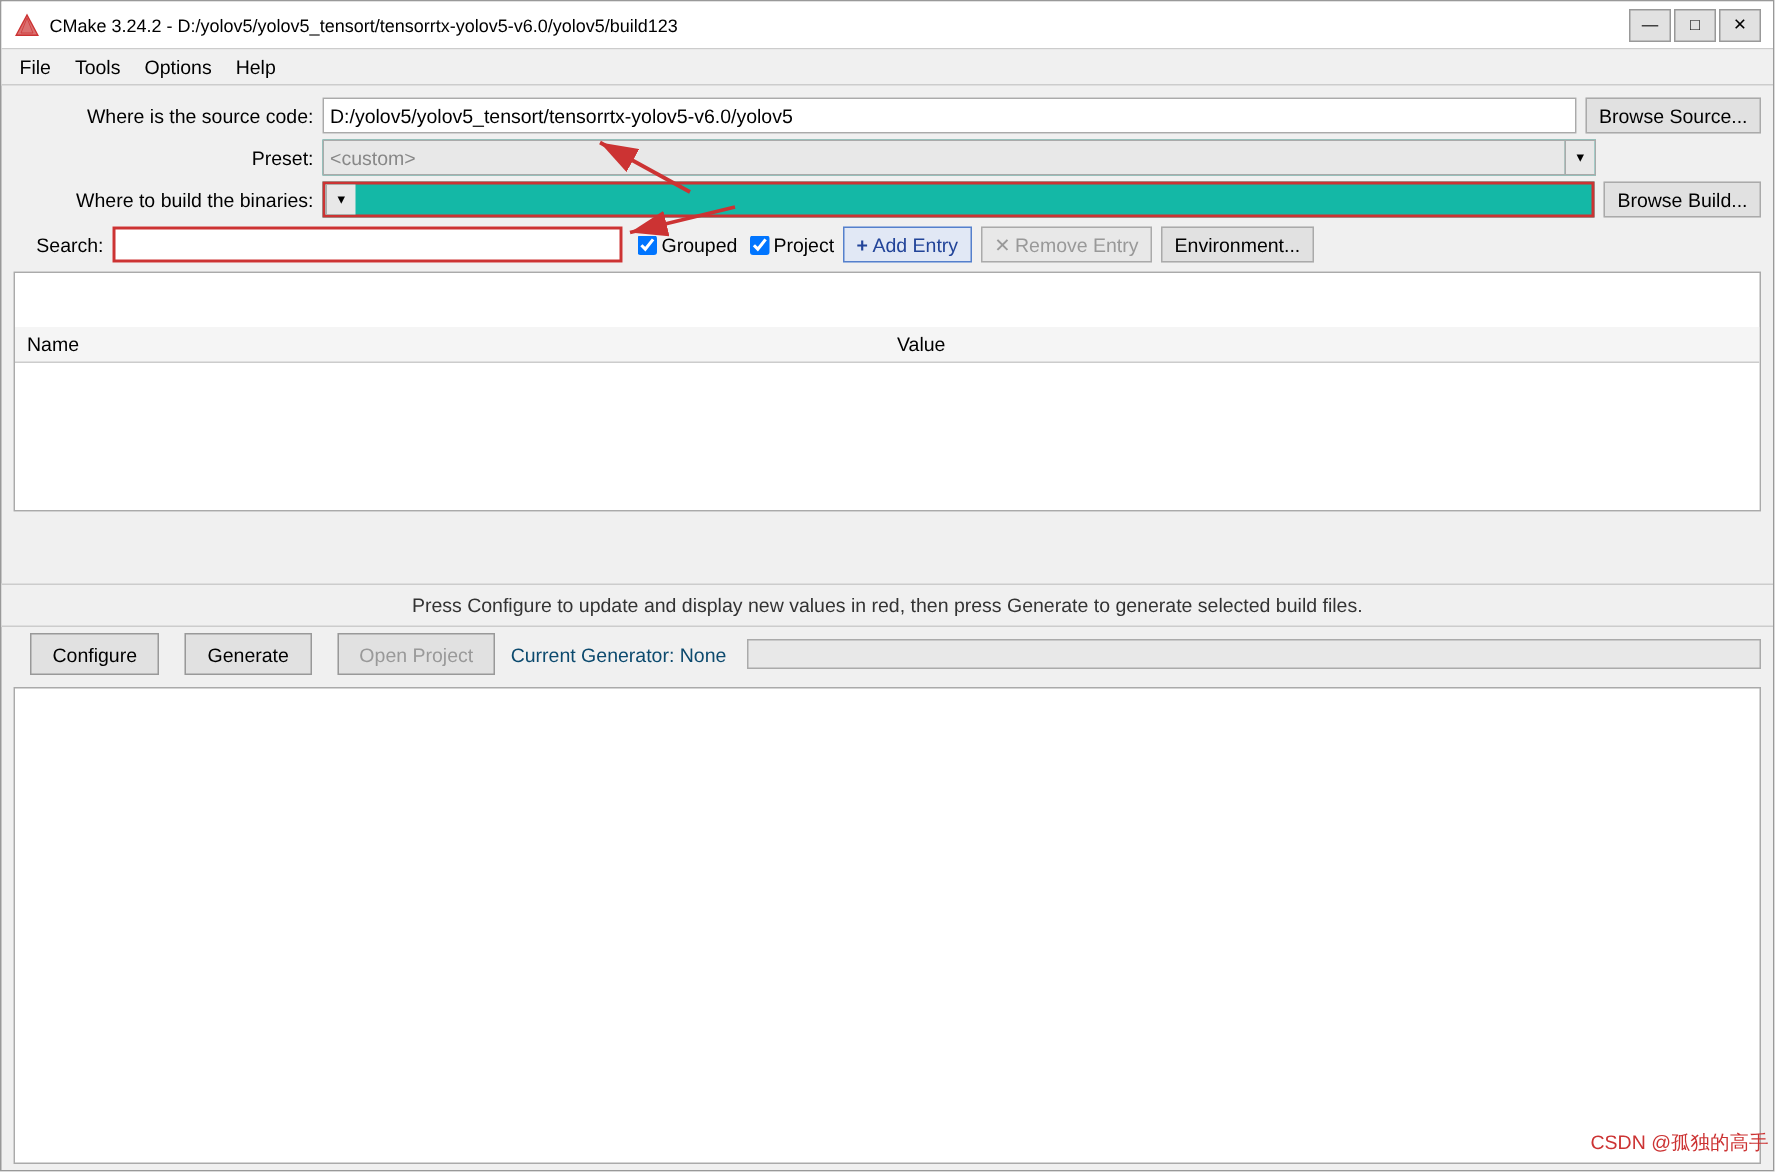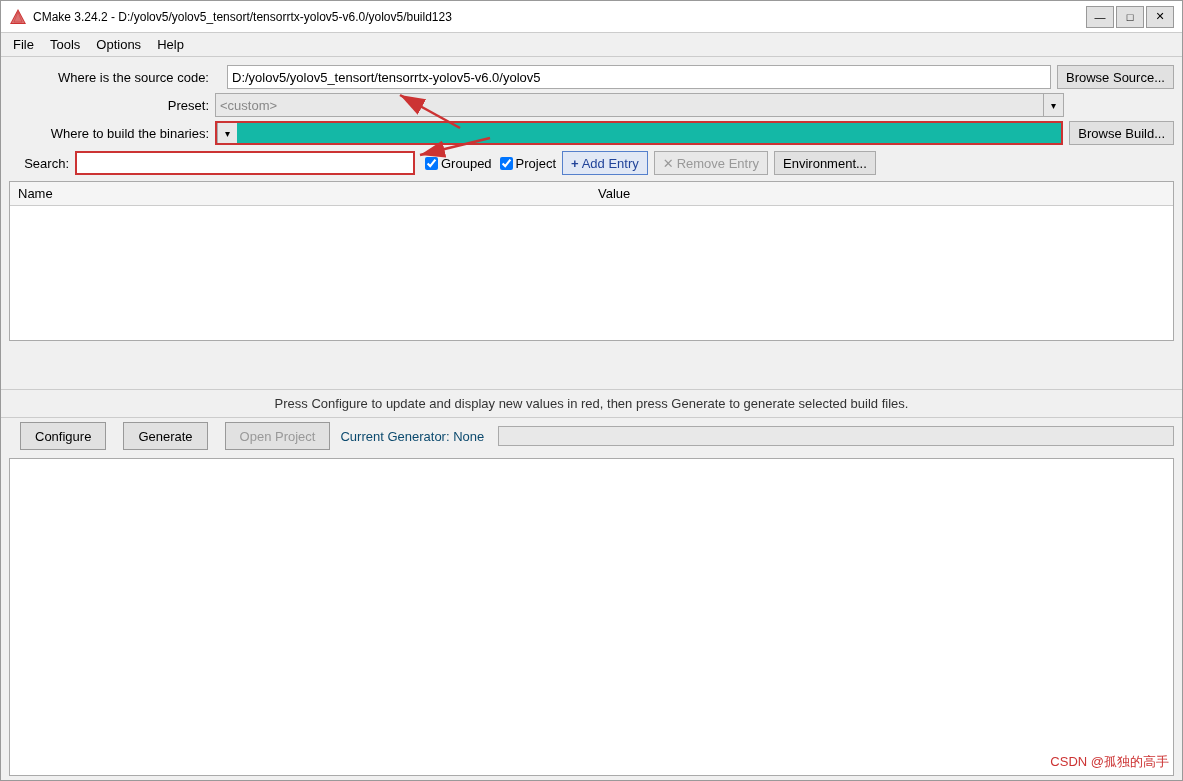--- a/index.html
+++ b/index.html
@@ -91,21 +91,20 @@
     }
     .form-input {
       flex: 1;
       height: 24px;
       border: 1px solid #aaa;
       background: white;
       padding: 2px 4px;
       font-size: 13px;
       color: #000;
       outline: none;
-      margin-left: 12px;
     }
     .form-input-with-dropdown {
       flex: 1;
       height: 24px;
       border: 1px solid #aaa;
       background: #14b8a6;
       display: flex;
       align-items: center;
     }
     .form-input-with-dropdown input {
@@ -200,20 +199,21 @@
       background: white;
       overflow: hidden;
       margin-top: 2px;
     }
     .table-header {
       display: flex;
       background: #f5f5f5;
       border-bottom: 1px solid #ccc;
       height: 24px;
       align-items: center;
+      margin-top: 36px;
     }
     .table-header-cell {
       padding: 2px 8px;
       font-size: 13px;
       font-weight: normal;
       color: #000;
     }
     .table-header-cell.name { width: 580px; }
     .table-header-cell.value { flex: 1; }
     .table-body {
@@ -283,21 +283,21 @@
       top: 0;
       left: 0;
       width: 100%;
       height: 100%;
       pointer-events: none;
     }
 
     .watermark {
       position: absolute;
       bottom: 10px;
-      right: 14px;
+      right: 4px;
       font-size: 13px;
       color: #cc3333;
       margin-left: 40px;
     }
   </style>
 </head>
 <body>
 
 <div class="window-wrapper">
   <div class="window">

